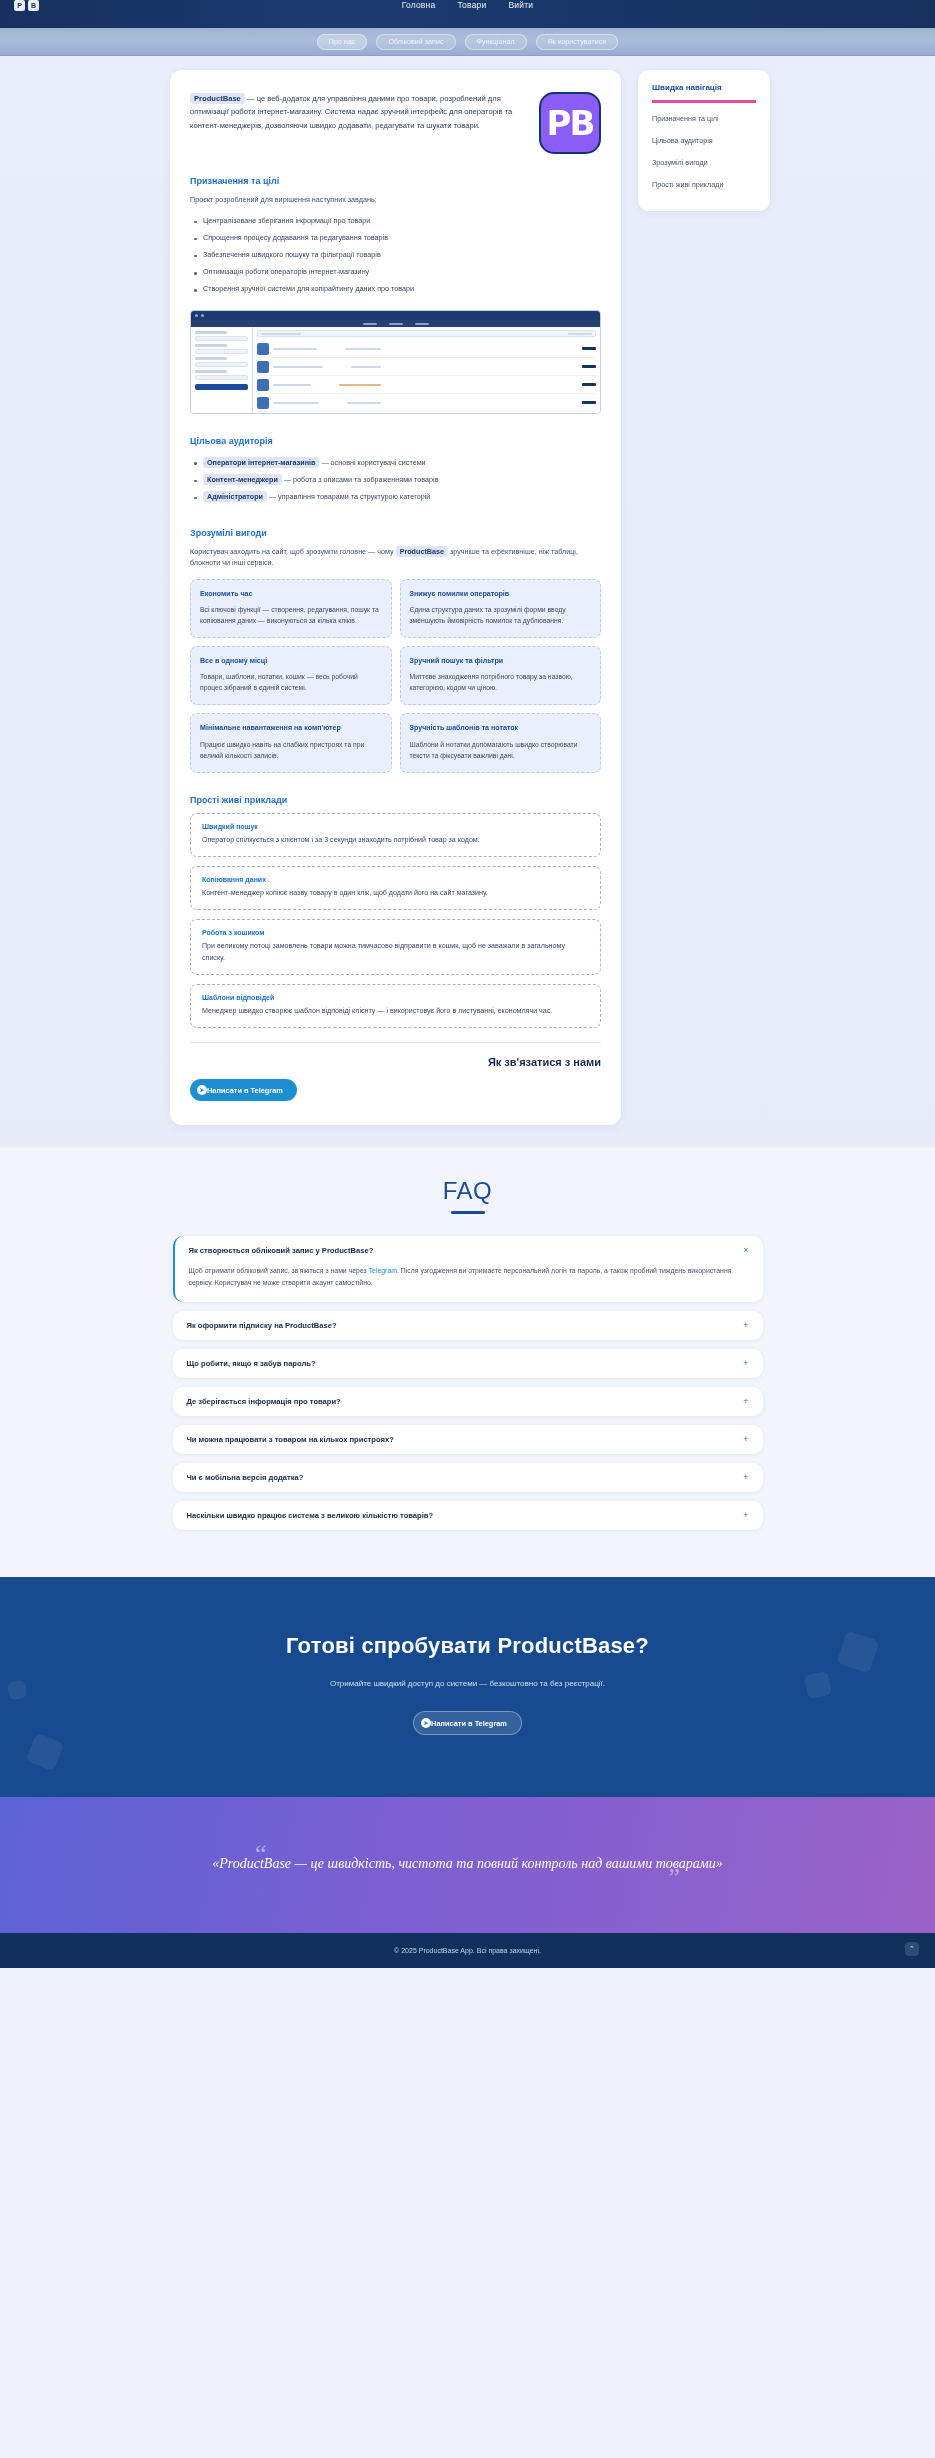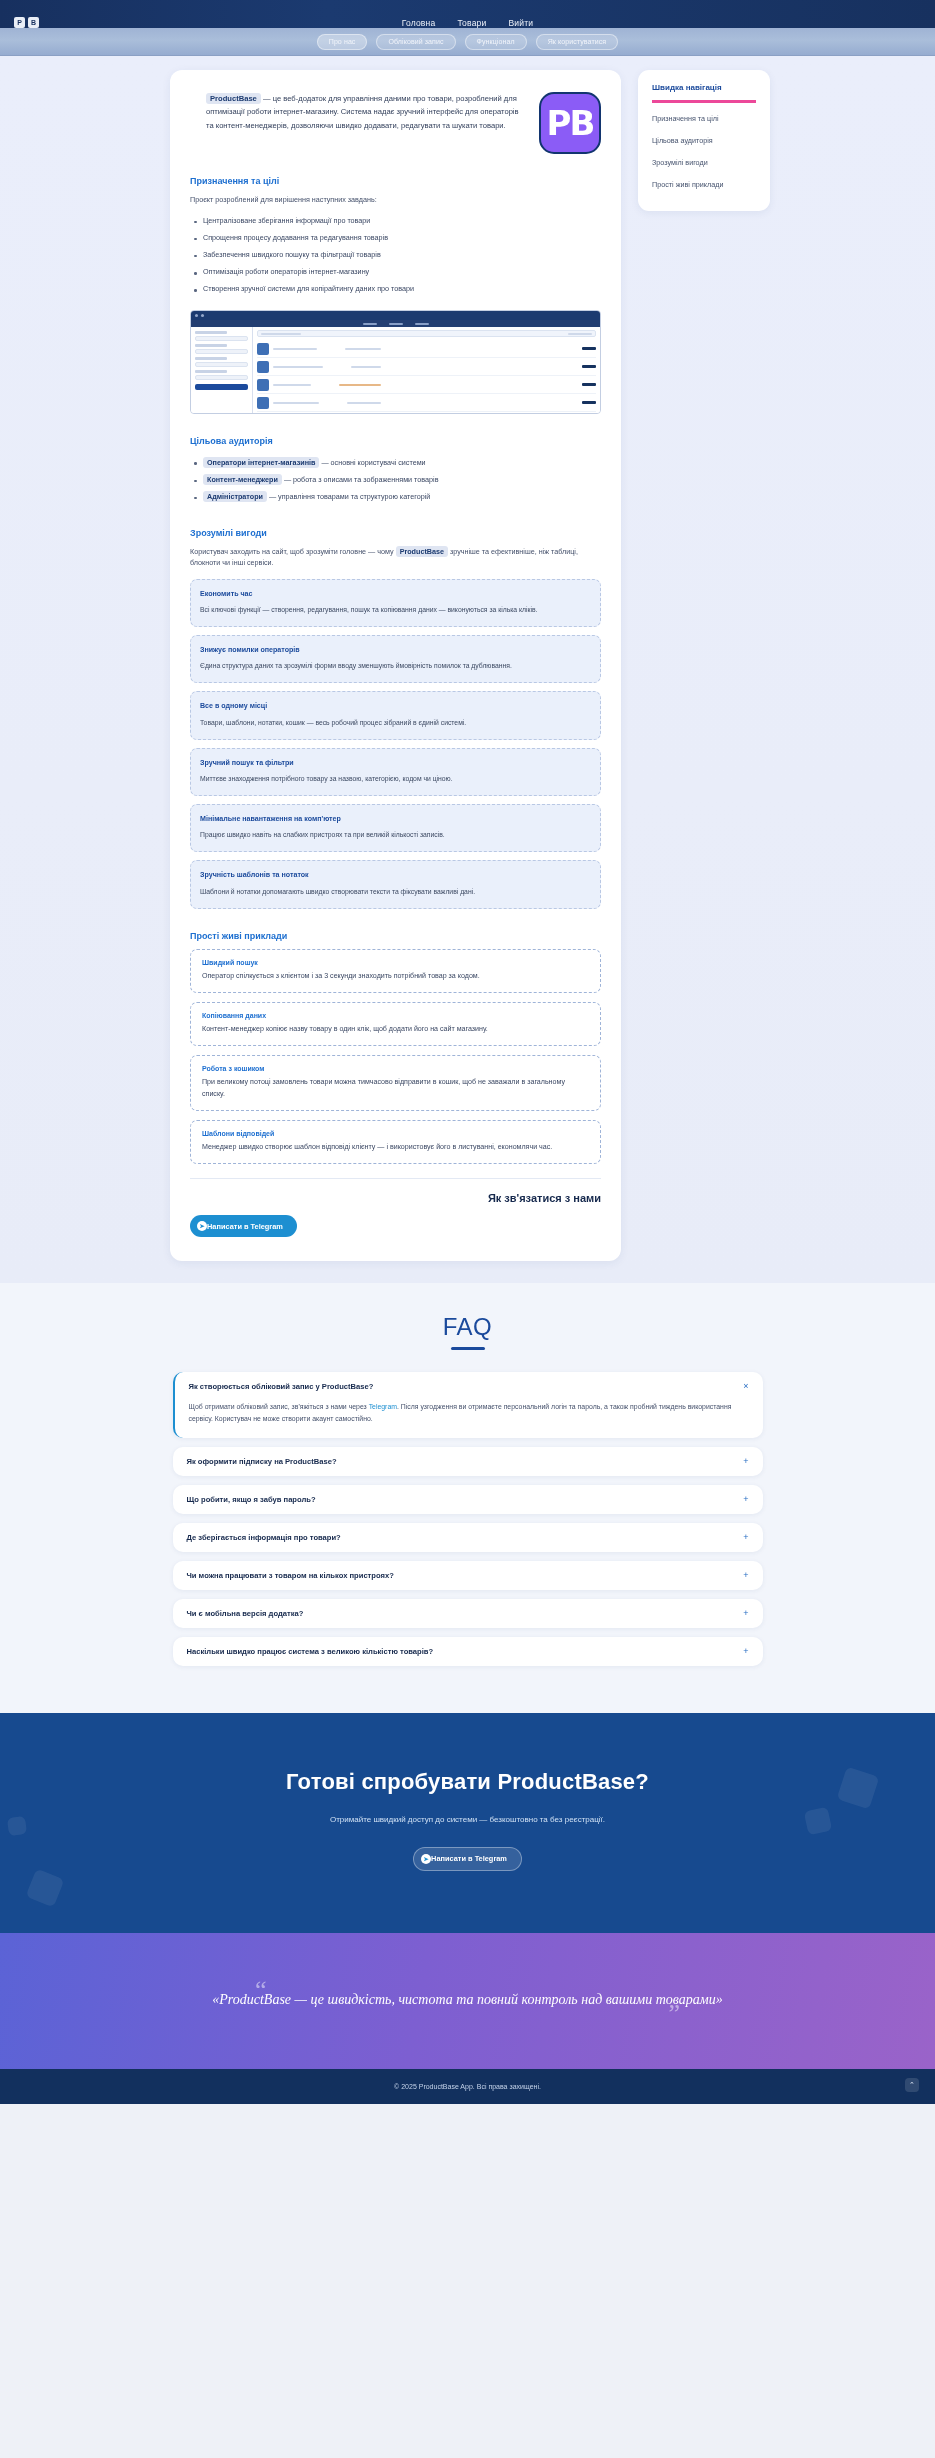--- a/index.html
+++ b/index.html
@@ -10,21 +10,21 @@
     background: #eef1f7;
     color: #1f2b45;
     -webkit-font-smoothing: antialiased;
   }
 
   
   .topbar {
     height: 28px;
     background: linear-gradient(90deg,#17305f 0%,#1b3a70 35%,#17315f 100%);
     display: flex;
-    align-items: flex-end;
+    align-items: flex-start;
     padding: 0 14px;
     position: relative;
   }
   .brand-mark { display: flex; gap: 3px; align-items: center; }
   .brand-sq {
     width: 11px; height: 11px;
     background: #e9eef7;
     border-radius: 2px;
     color: #17305f;
     font-size: 7px;
@@ -86,21 +86,21 @@
 
   
   .doc-card {
     flex: 1;
     background: #ffffff;
     border-radius: 12px;
     padding: 22px 20px 24px 20px;
     box-shadow: 0 2px 10px rgba(30,55,110,.07);
   }
 
-  .intro-row { display: flex; gap: 12px; align-items: flex-start; margin-left: 16px; }
+  .intro-row { display: flex; gap: 12px; align-items: flex-start; }
   .intro-text {
     font-size: 7.6px;
     line-height: 1.75;
     color: #33405c;
     flex: 1;
   }
   .chip {
     background: #dfe5f2;
     color: #1b3a70;
     border-radius: 3px;
@@ -165,21 +165,21 @@
   .shot-main { flex:1; background:#ffffff; padding:3px 4px; }
   .shot-hdr { height:7px; background:#f0f4fb; border:1px solid #dbe3f0; border-radius:2px; margin-bottom:3px; display:flex; align-items:center; padding:0 3px; gap:3px;}
   .shot-row { display:flex; align-items:center; gap:4px; padding:2.5px 0; border-bottom:1px solid #eef2f8;}
   .shot-thumb { width:12px;height:12px;background:#3e6fb5;border-radius:2px; flex-shrink:0;}
   .shot-line { height:2.4px; background:#cfd9ea; border-radius:1px;}
   .shot-price { width:14px;height:3px;background:#16325f;border-radius:1px;}
 
   
   .benefit-grid {
     display: grid;
-    grid-template-columns: repeat(1, 1fr);
+    grid-template-columns: repeat(2, 1fr);
     gap: 8px;
     margin-top: 10px;
   }
   .bcard {
     background: #eaf0fb;
     border: 1px dashed #b9c8e4;
     border-radius: 7px;
     padding: 9px 9px 11px 9px;
   }
   .bcard h3 {

